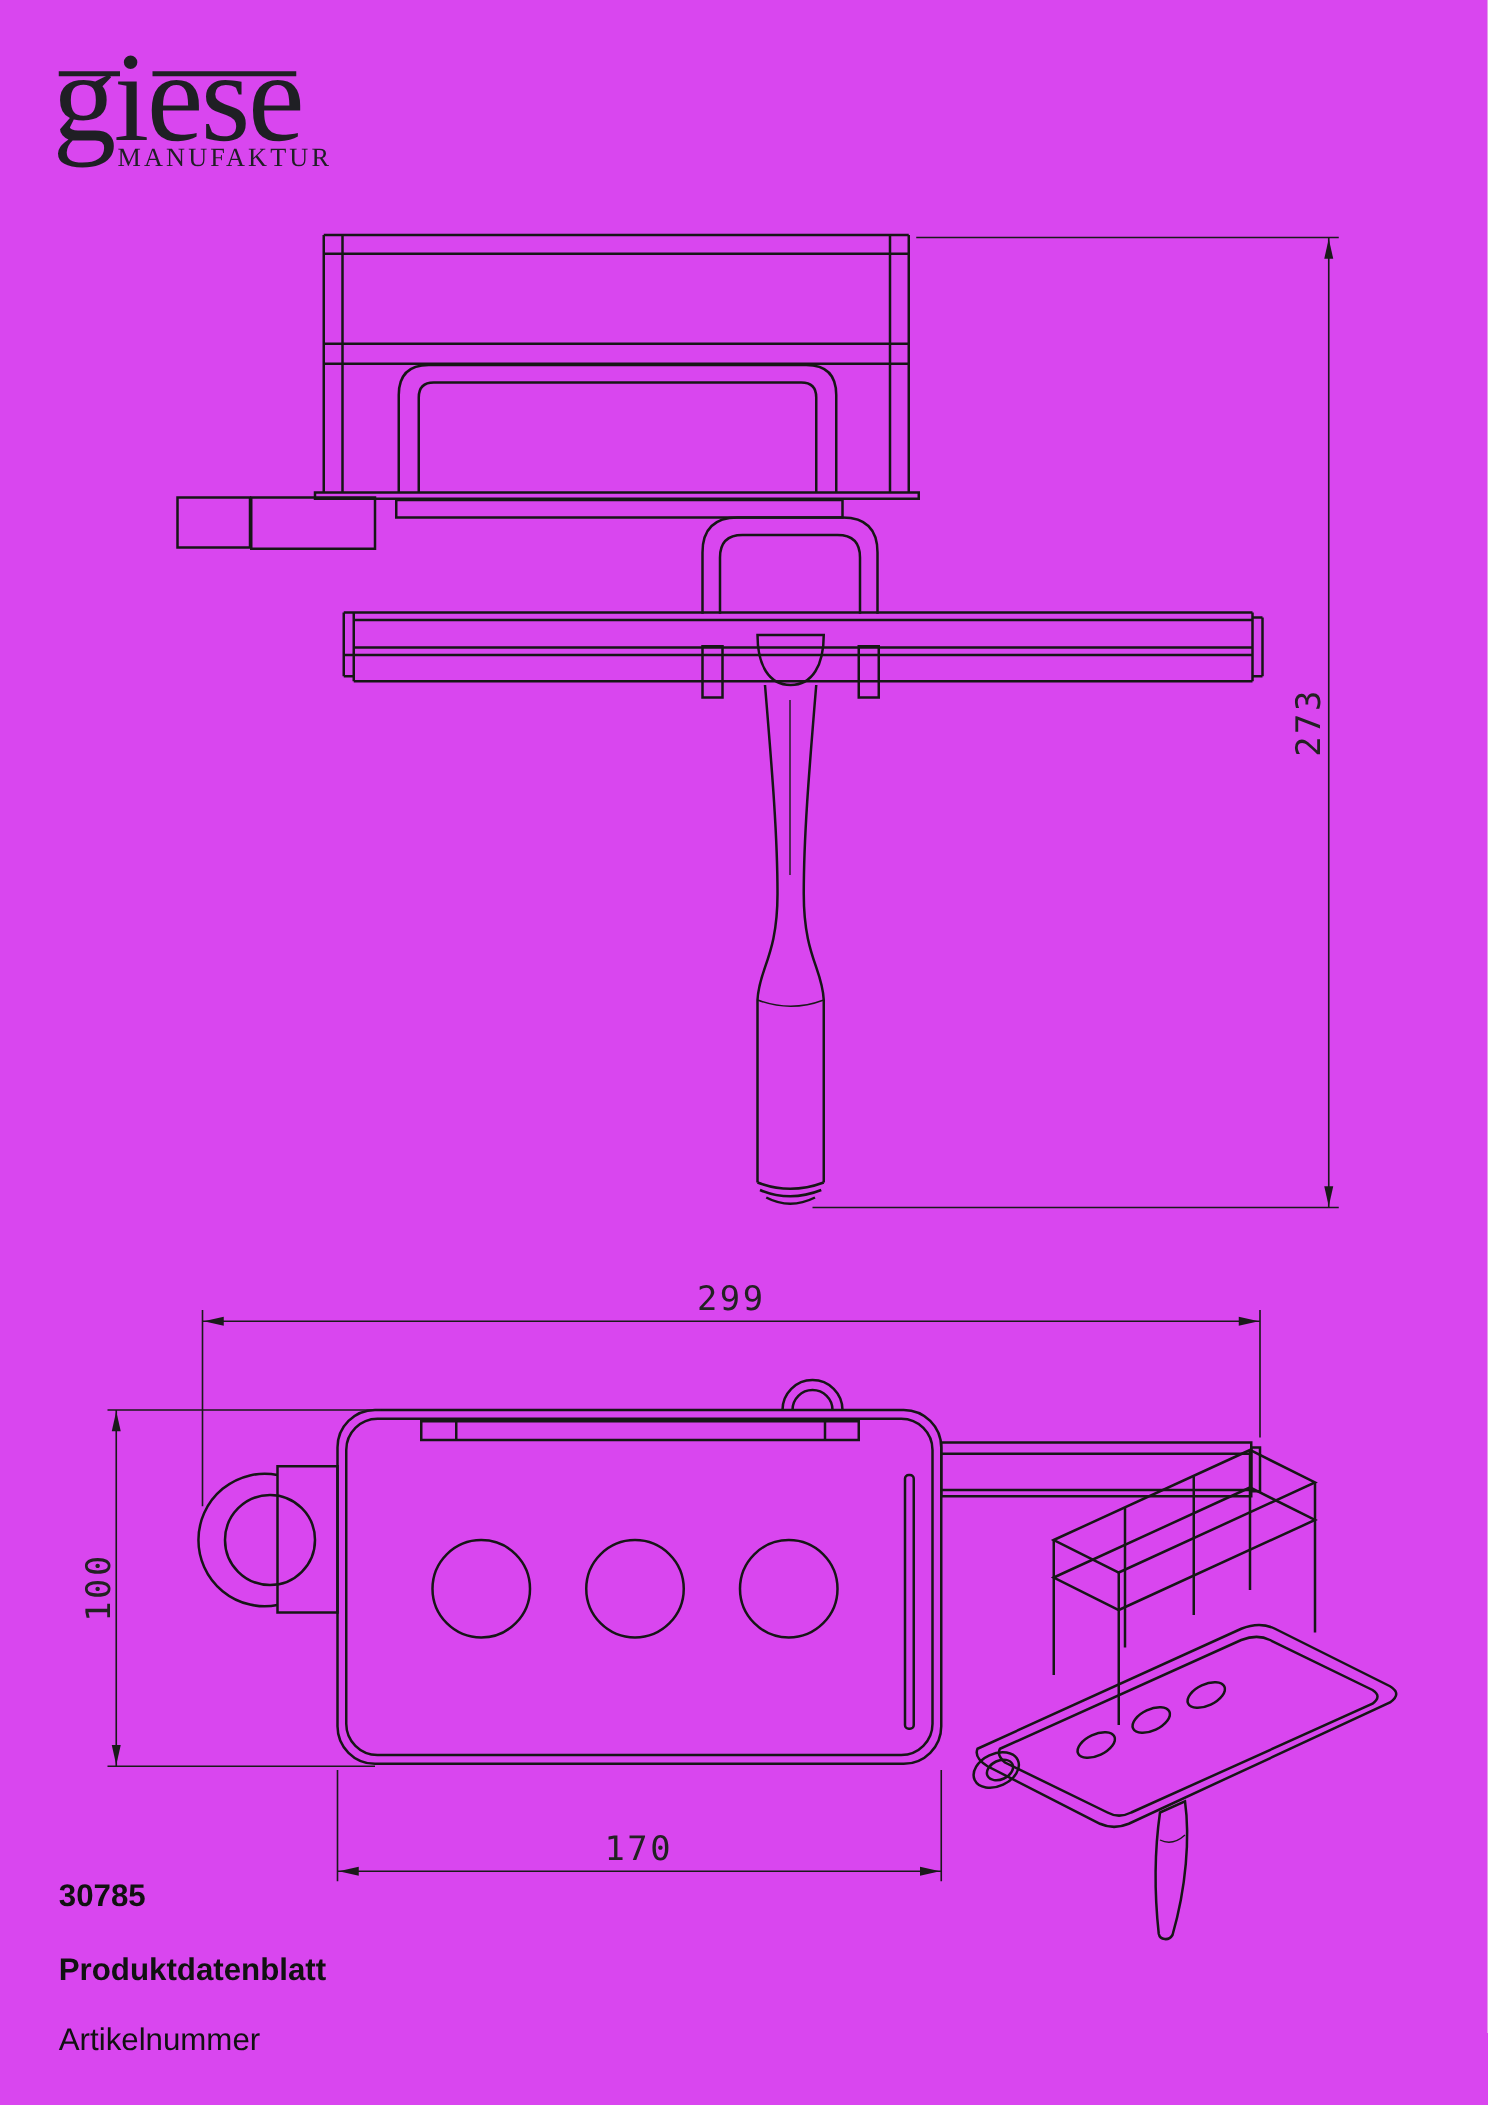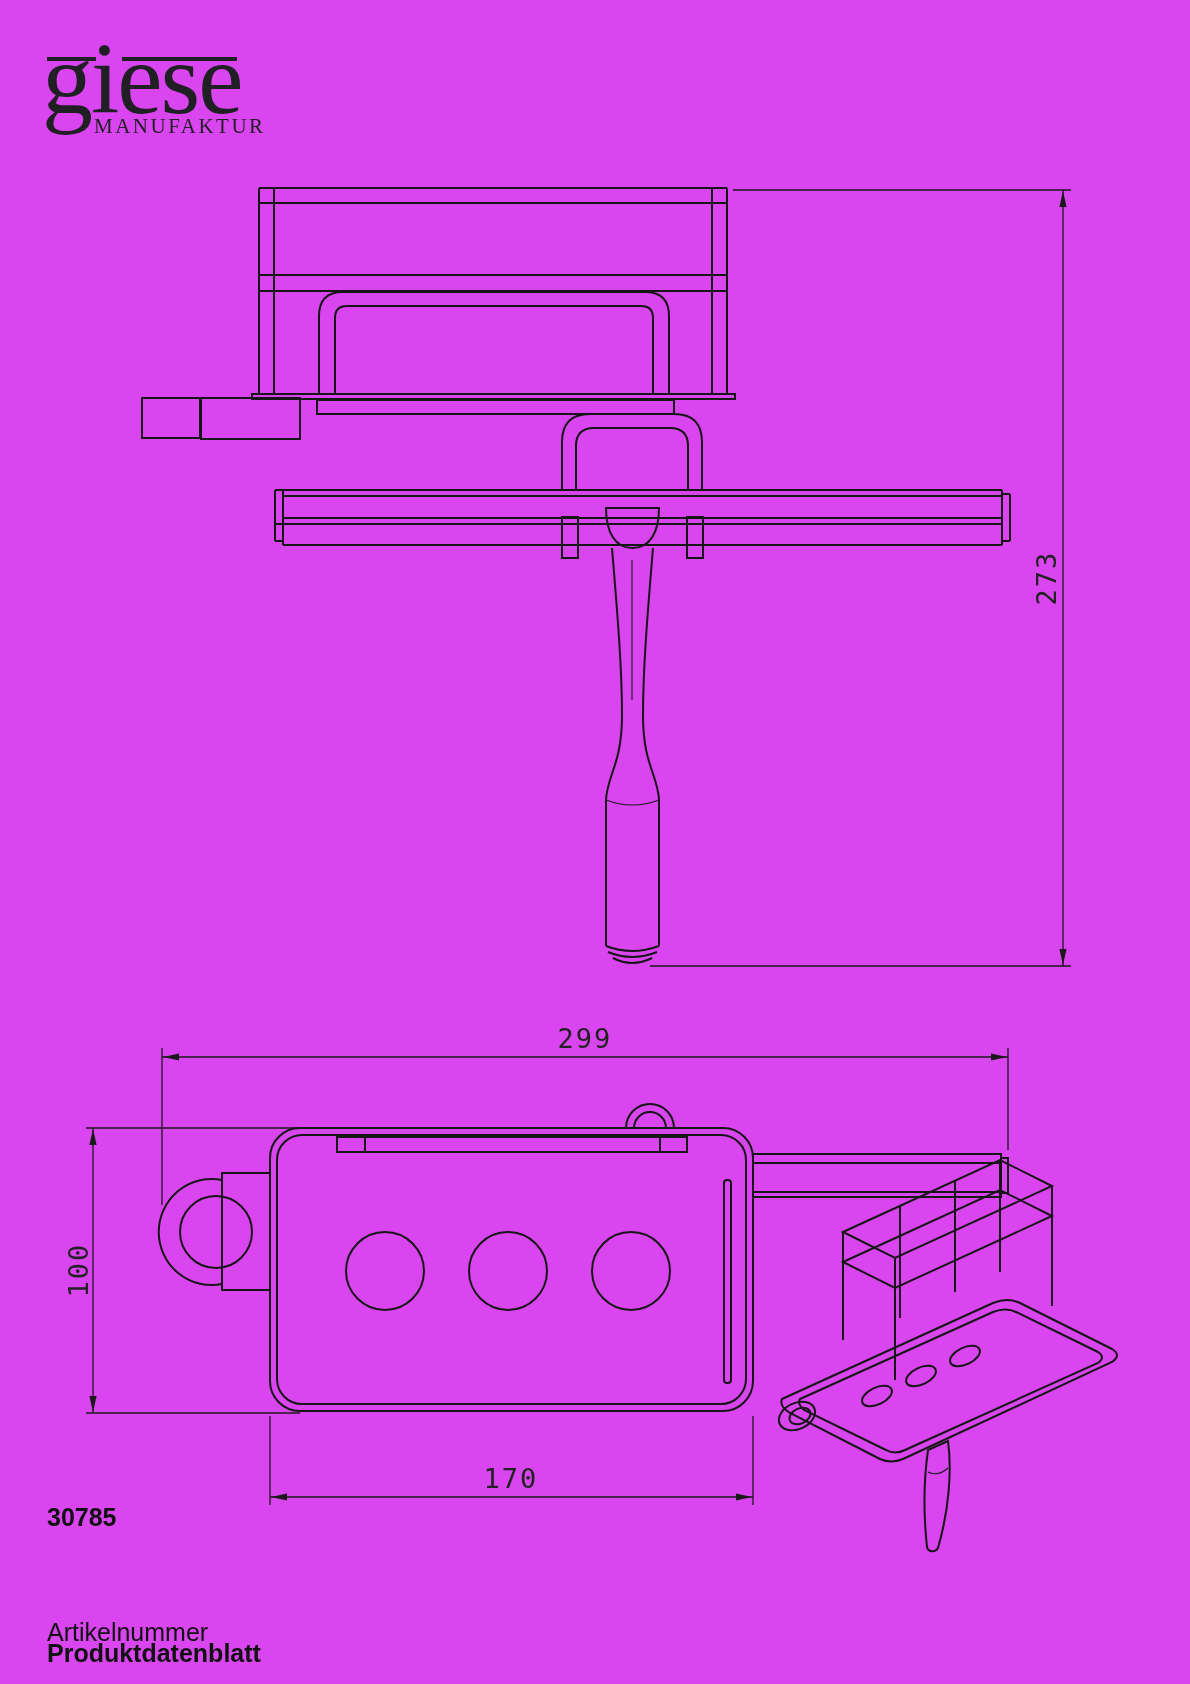--- a/index.html
+++ b/index.html
@@ -20,21 +20,21 @@
   svg.drawing .thin{stroke:#1a1a1a;fill:none;stroke-width:1.3;}
   svg.drawing .hair{stroke:#1a1a1a;fill:none;stroke-width:1.1;}
   svg.drawing .arr{fill:#1a1a1a;stroke:none;}
   svg.drawing text.dim{font-family:"DejaVu Sans Mono",monospace;font-size:27px;
                        letter-spacing:2px;fill:#222;stroke:none;}
   
   .txt{position:absolute;left:47px;font-size:25px;line-height:1.2;color:#111;}
   .bold{font-weight:bold;}
   .t-artnum{top:1502px;}
   .t-artlabel{top:1617px;}
-  .t-doctitle{top:1638px;}
+  .t-doctitle{top:1561px;}
   .t-company{top:1636px;}
 </style>
 </head>
 <body>
 
 <div class="page">
 
   <div class="logo">
     <div class="logo-bar logo-bar-l"></div>
     <div class="logo-bar logo-bar-r"></div>

